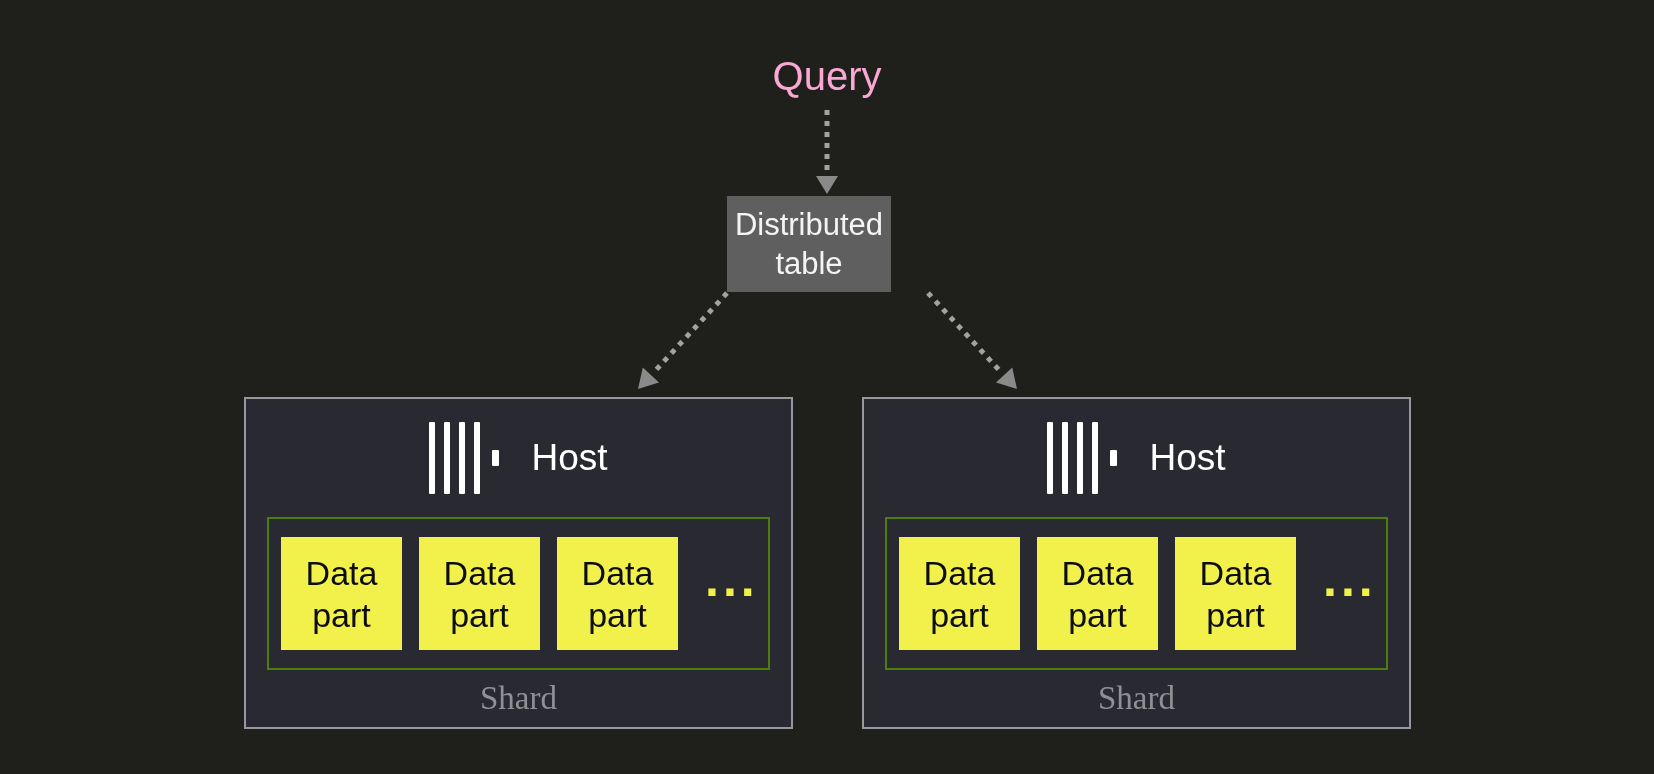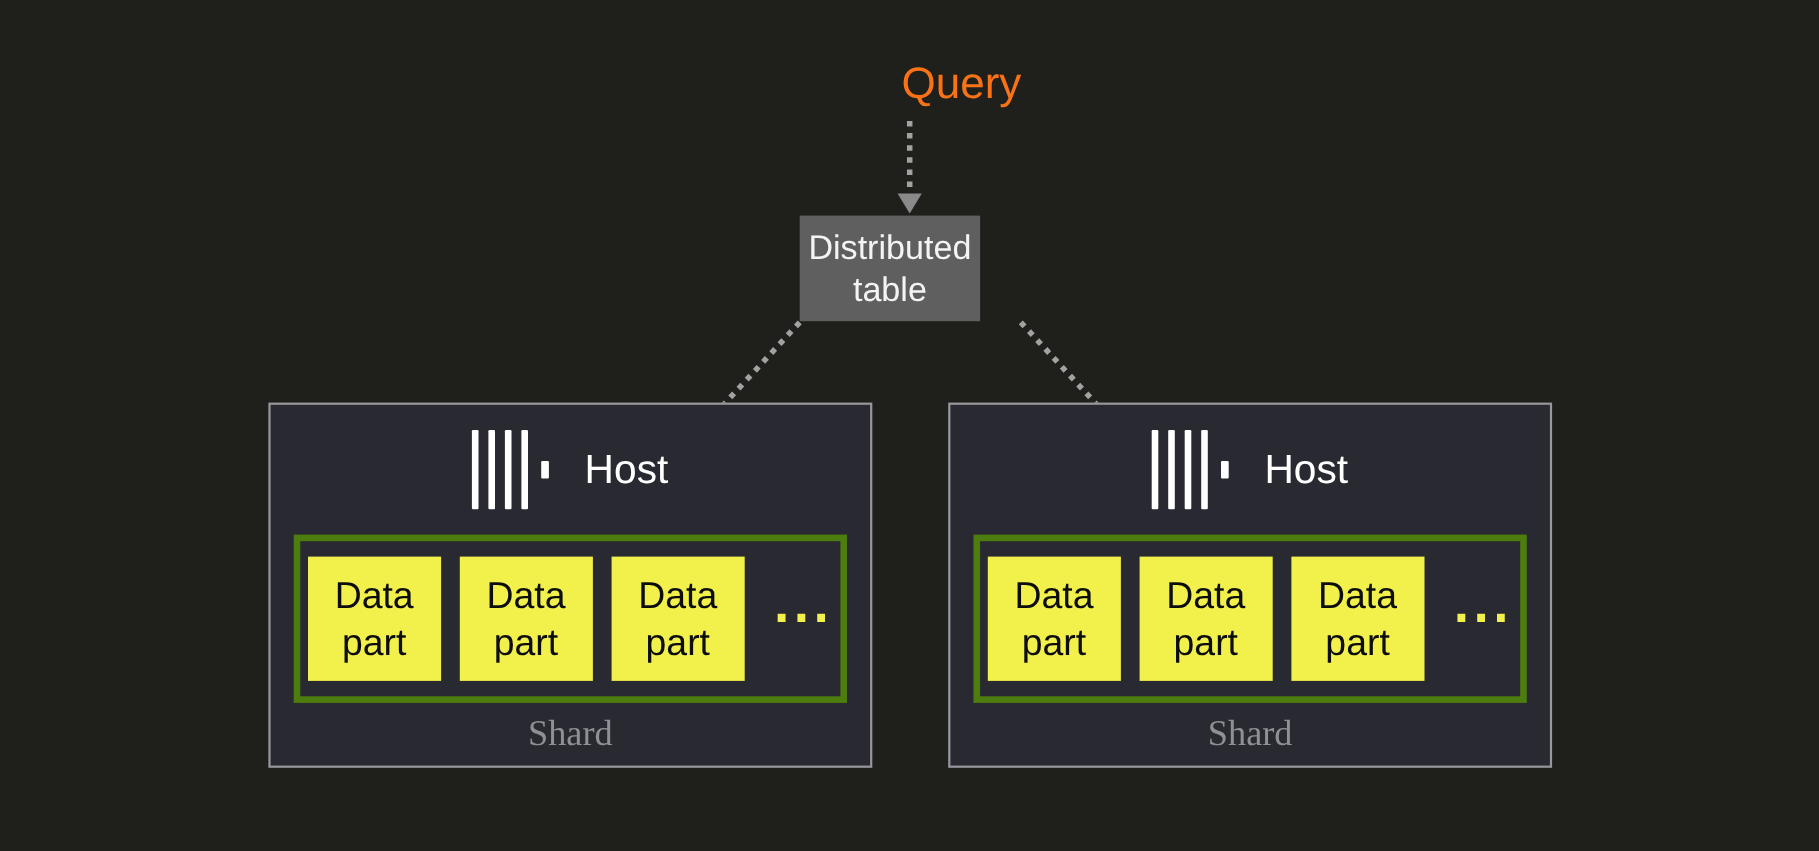--- a/index.html
+++ b/index.html
@@ -16,24 +16,24 @@
     overflow: hidden;
   }
   .arrows-layer {
     position: absolute;
     left: 0; top: 0;
     width: 1654px; height: 774px;
     z-index: 1;
   }
   .query-label {
     position: absolute;
-    left: 874px;
+    left: 827px;
     top: 52px;
     transform: translateX(-50%);
-    color: #f97316;
+    color: #f9a8d4;
     font-size: 40px;
     line-height: 48px;
     white-space: nowrap;
     z-index: 2;
   }
   .dist-box {
     position: absolute;
     left: 727px;
     top: 196px;
     width: 164px;
@@ -45,21 +45,21 @@
     line-height: 39px;
     display: flex;
     align-items: center;
     justify-content: center;
     text-align: center;
     z-index: 2;
     padding: 0 10px;
   }
   .shard-box {
     position: absolute;
-    top: 366px;
+    top: 397px;
     width: 549px;
     height: 332px;
     box-sizing: border-box;
     border: 2px solid #98989c;
     background: #292a31;
     display: flex;
     flex-direction: column;
     z-index: 2;
   }
   .shard-box.left  { left: 244px; }
@@ -94,25 +94,24 @@
   }
   .host-label {
     color: #ffffff;
     font-size: 37px;
     line-height: 40px;
   }
   .inner-box {
     margin: 0 21px;
     height: 153px;
     box-sizing: border-box;
-    border: 6px solid #4d7c0f;
+    border: 2px solid #4d7c0f;
     display: flex;
     align-items: center;
     padding: 16px 12px;
-    justify-content: center;
   }
   .data-part {
     width: 121px;
     height: 113px;
     flex: 0 0 121px;
     background: #f2f14b;
     color: #0d0d0d;
     font-size: 34px;
     line-height: 42px;
     display: flex;

